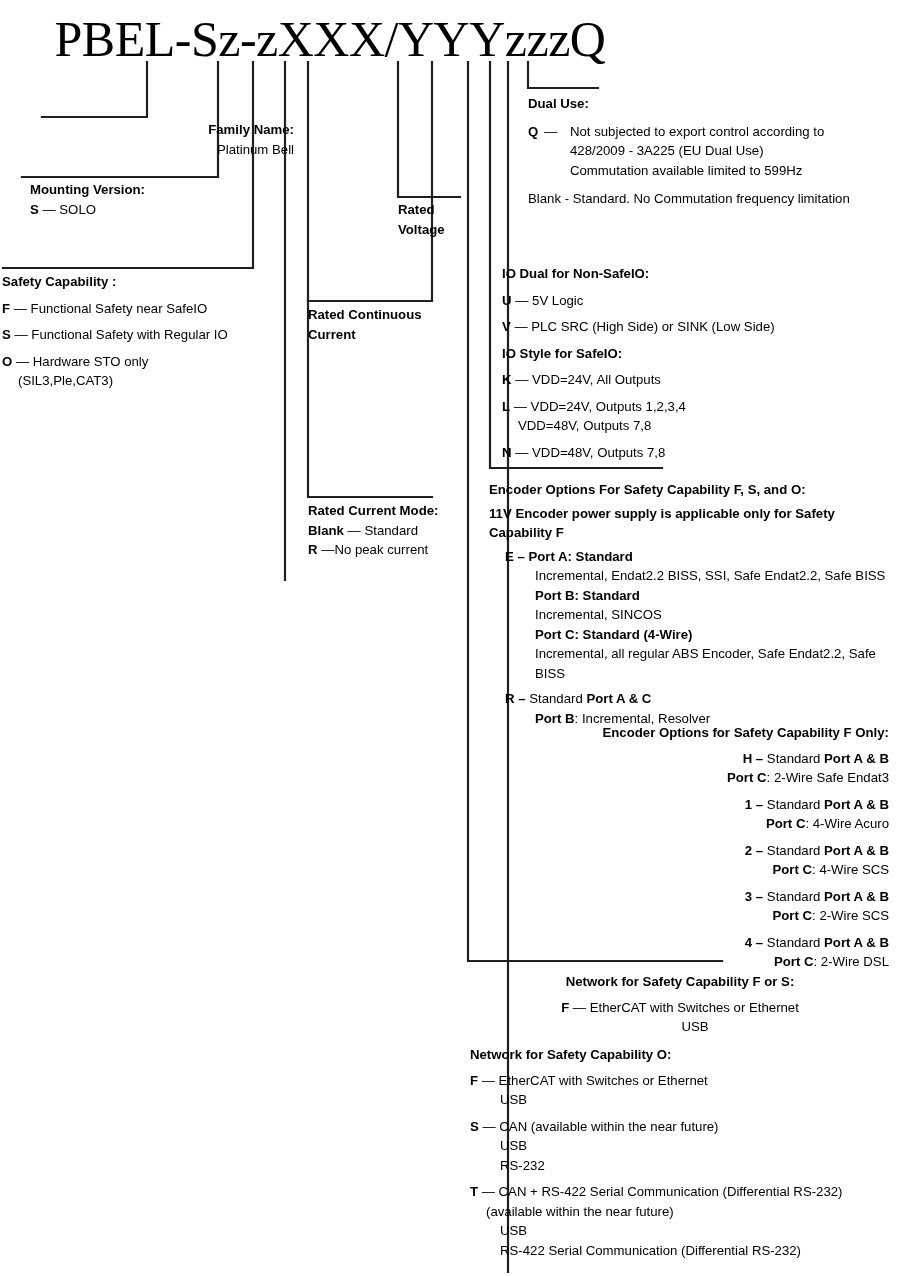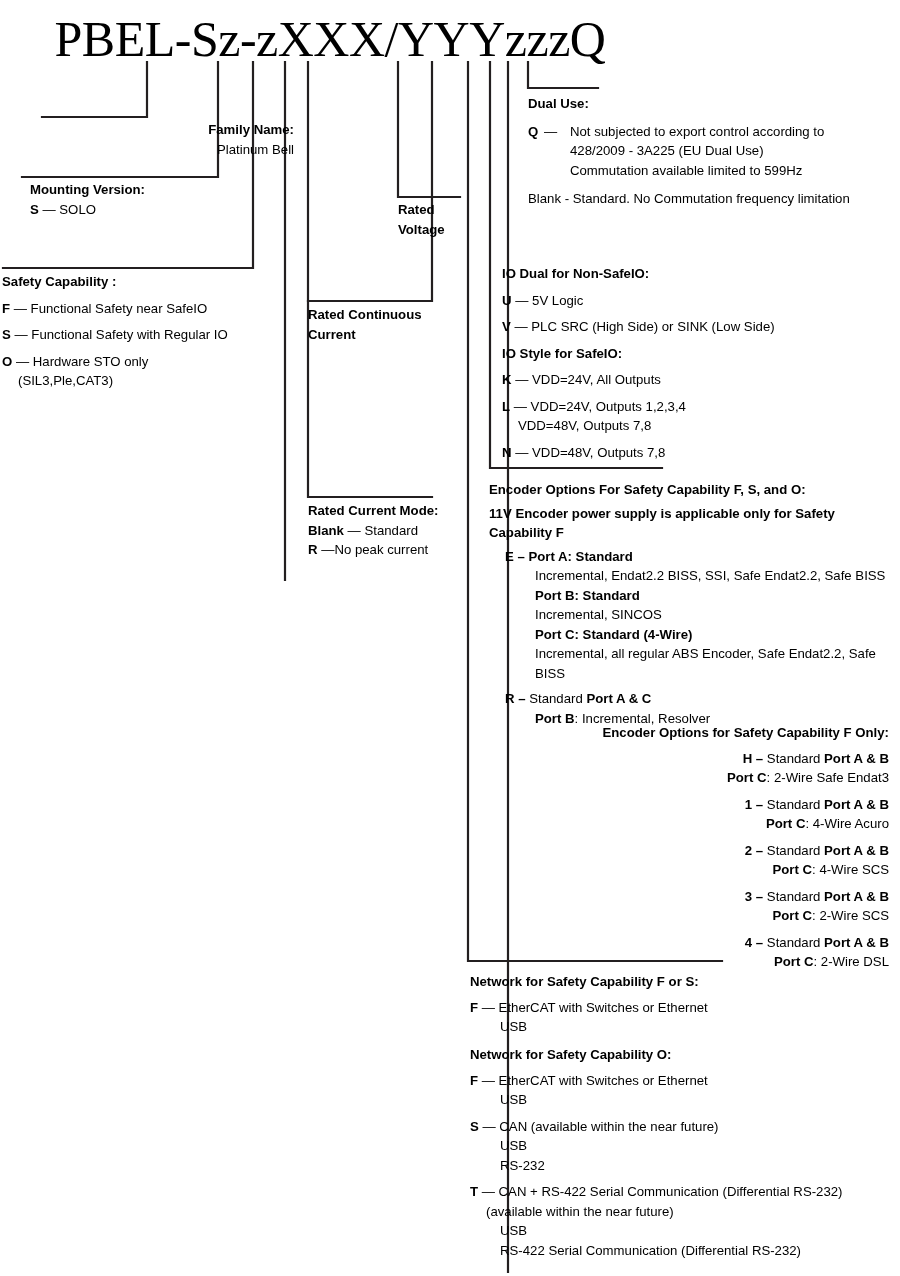--- a/index.html
+++ b/index.html
@@ -262,21 +262,21 @@
         <span class="code">4</span>
         <span class="code">–</span>
         <span>Standard </span><span class="hd">Port A &amp; B</span>
       </div>
       <div class="row ind2">
         <span class="hd">Port C</span><span>: 2-Wire DSL</span>
       </div>
     </div>
   </div>
 
-  <div class="blk" style="left:470px;top:972px;width:420px;">
+  <div class="blk" style="left:470px;top:972px;width:420px;text-align:center;">
     <div class="row hd">Network for Safety Capability F or S:</div>
     <div style="height:6px"></div>
     <div class="row">
       <span class="code">F</span>
       <span>—</span>
       <span>EtherCAT with Switches or Ethernet</span>
     </div>
     <div class="row ind2">USB</div>
   </div>
 

